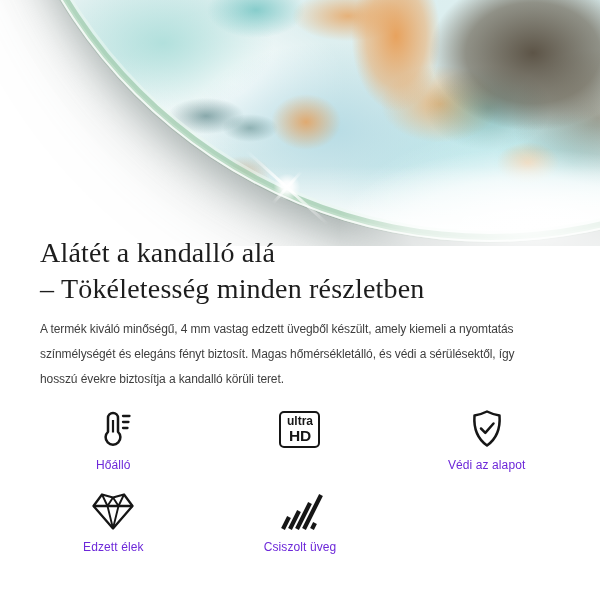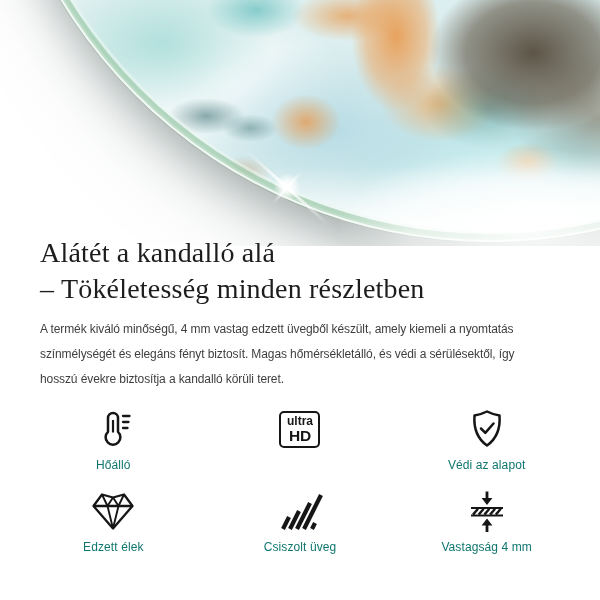--- a/index.html
+++ b/index.html
@@ -90,21 +90,21 @@
   
   .features {
     margin-top: 14px;
     padding: 0 20px;
     display: grid;
     grid-template-columns: repeat(3, 1fr);
     row-gap: 16px;
   }
   .feature { display: flex; flex-direction: column; align-items: center; }
   .icon-box { height: 46px; display: flex; align-items: center; justify-content: center; }
-  .f-label { margin-top: 6px; font-size: 12px; color: #0f766e; letter-spacing: 0.1px; white-space: nowrap; }
+  .f-label { margin-top: 6px; font-size: 12px; color: #6d28d9; letter-spacing: 0.1px; white-space: nowrap; }
   .icon-box svg { display: block; }
 
   .uhd {
     width: 41px; height: 37px;
     border: 2.5px solid #161616; border-radius: 5px;
     display: flex; flex-direction: column; align-items: center; justify-content: center;
     line-height: 1; font-weight: 700; color: #161616;
   }
   .uhd-t { font-size: 12px; }
   .uhd-b { font-size: 15.5px; margin-top: 1px; letter-spacing: -0.3px; text-align: right; }
@@ -187,32 +187,15 @@
           <line x1="6" y1="40" x2="12" y2="28"></line>
           <line x1="13" y1="40" x2="22" y2="22"></line>
           <line x1="20" y1="40" x2="33" y2="14"></line>
           <line x1="27" y1="40" x2="44" y2="6"></line>
           <line x1="35" y1="40" x2="38" y2="34"></line>
         </svg>
       </div>
       <div class="f-label">Csiszolt üveg</div>
     </div>
 
-    <div class="feature">
-      <div class="icon-box">
-        <svg width="44" height="44" viewBox="0 0 44 44">
-          <path d="M20.6 2.5 H23.4 V9 H27.4 L22 16 L16.6 9 H20.6 Z" fill="#161616"></path>
-          <path d="M6 19 H38 M6 26.5 H38" stroke="#161616" stroke-width="2.1" fill="none"></path>
-          <g stroke="#161616" stroke-width="2.4">
-            <line x1="8" y1="25.6" x2="13" y2="19.8"></line>
-            <line x1="13.7" y1="25.6" x2="18.7" y2="19.8"></line>
-            <line x1="19.4" y1="25.6" x2="24.4" y2="19.8"></line>
-            <line x1="25.1" y1="25.6" x2="30.1" y2="19.8"></line>
-            <line x1="30.8" y1="25.6" x2="35.8" y2="19.8"></line>
-          </g>
-          <path d="M22 29.5 L27.4 36.5 H23.4 V43 H20.6 V36.5 H16.6 Z" fill="#161616"></path>
-        </svg>
-      </div>
-      <div class="f-label">Vastagság 4 mm</div>
-    </div>
 
   </div>
 </div>
 
 </body></html>

